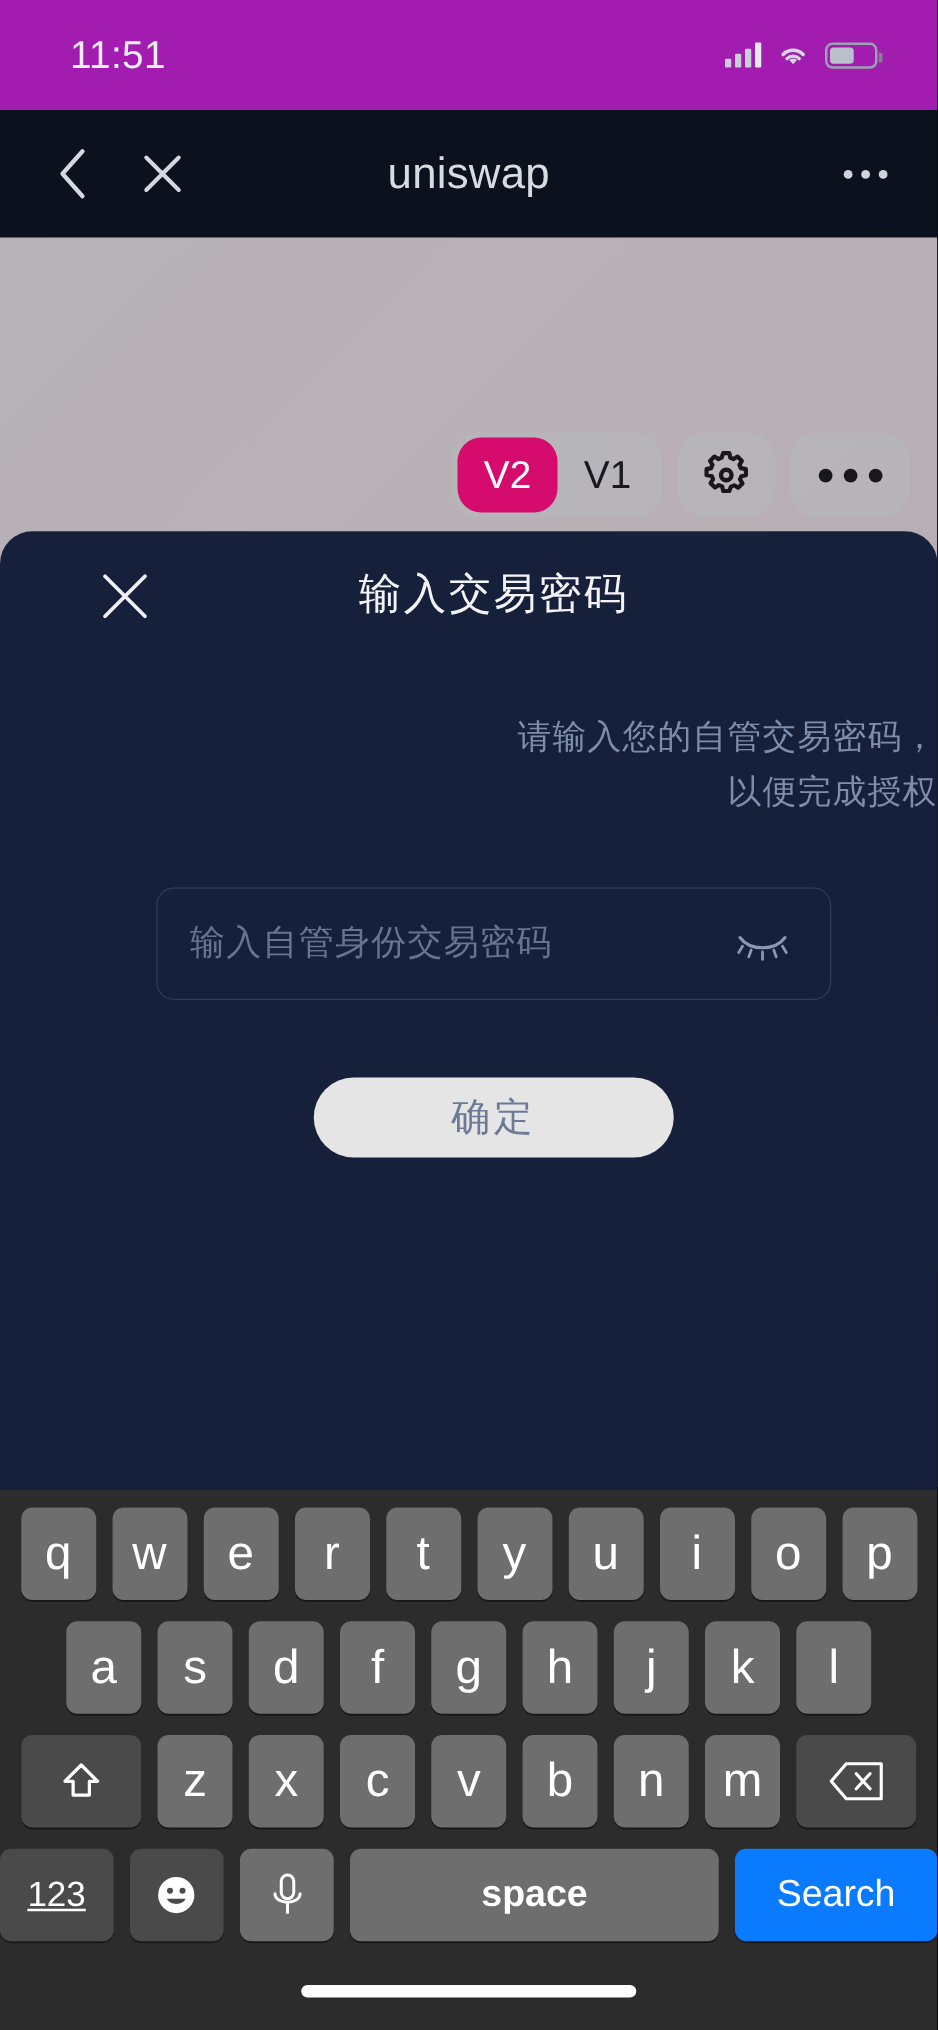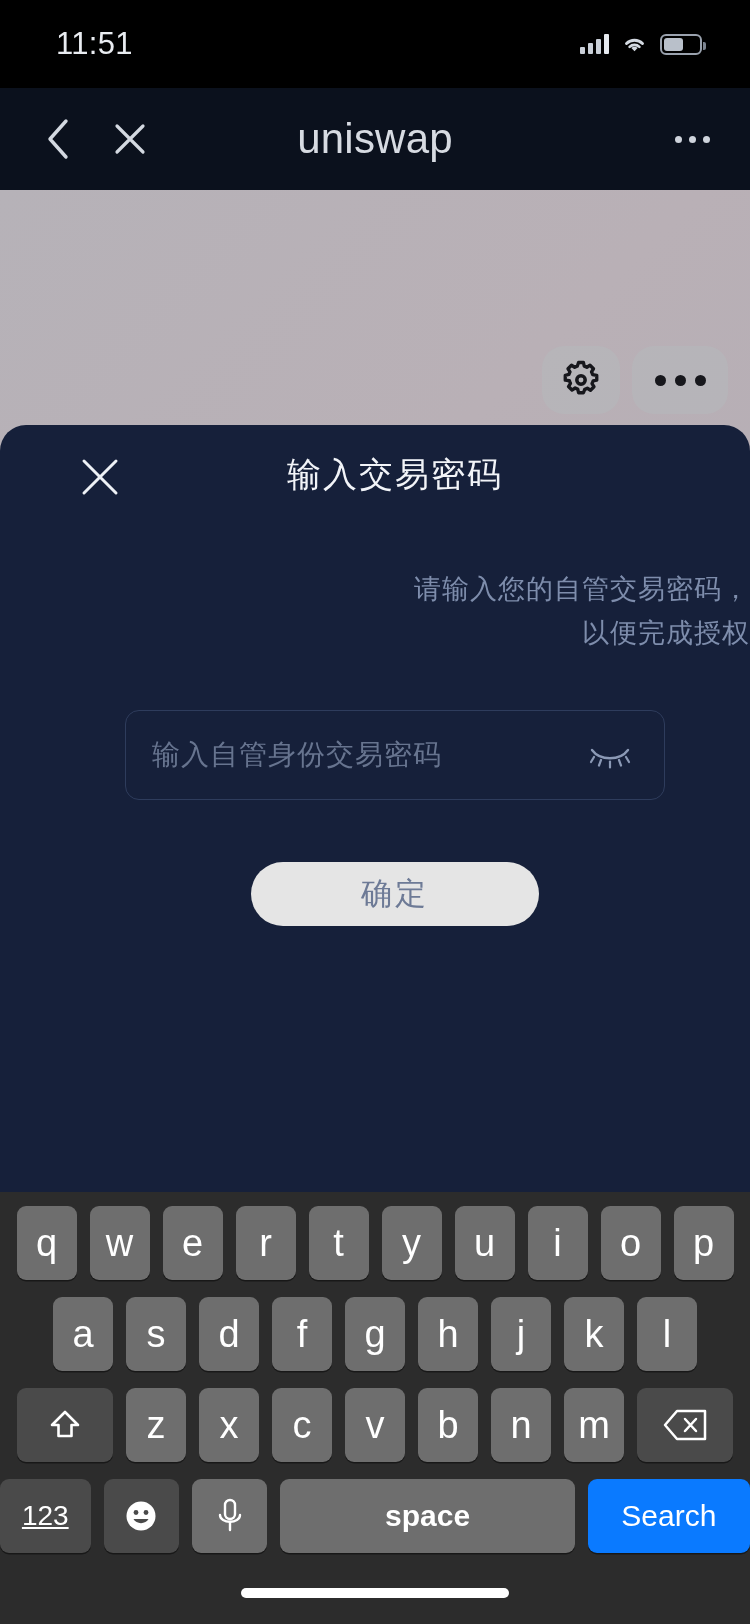--- a/index.html
+++ b/index.html
@@ -7,21 +7,21 @@
     width: 750px; height: 1624px;
     background: #000;
     font-family: "Liberation Sans", "DejaVu Sans", sans-serif;
     overflow: hidden;
   }
   .phone { position: relative; width: 750px; height: 1624px; background: #0d1320; overflow: hidden; }
 
   
   .statusbar {
     position: absolute; top: 0; left: 0; width: 750px; height: 88px;
-    background: #000000;
+    background: #a21caf;
     display: flex; align-items: center; justify-content: space-between;
     padding: 0 48px 0 56px;
   }
   .clock { color: #e9ecf1; font-size: 31px; font-weight: 500; letter-spacing: .3px; }
   .status-right { display: flex; align-items: center; gap: 12px; }
   .bars { display: flex; align-items: flex-end; gap: 3px; height: 20px; }
   .bars i { display: block; width: 5px; background: #c9cfd8; border-radius: 1px; }
   .bars i:nth-child(1){ height: 7px; }
   .bars i:nth-child(2){ height: 11px; }
   .bars i:nth-child(3){ height: 15px; }
@@ -39,21 +39,21 @@
 
   
   .navbar {
     position: absolute; top: 88px; left: 0; width: 750px; height: 102px;
     background: #0b111d; display: flex; align-items: center;
   }
   .nav-back { margin-left: 32px; width: 52px; height: 52px; display:flex; align-items:center; justify-content:center; }
   .nav-close { margin-left: 20px; width: 52px; height: 52px; display:flex; align-items:center; justify-content:center; }
   .nav-title {
     position: absolute; left: 0; right: 0; text-align: center;
-    color: #d7dbe2; font-size: 42px; font-weight: 400; letter-spacing: .2px;
+    color: #d7dbe2; font-size: 35px; font-weight: 400; letter-spacing: .2px;
   }
   .nav-more {
     position: absolute; right: 40px; display:flex; gap: 7px; align-items:center;
   }
   .nav-more span { width: 7px; height: 7px; border-radius: 50%; background: #cfd4dc; }
 
   
   .dapp {
     position: absolute; top: 190px; left: 0; width: 750px; height: 1000px;
     background: linear-gradient(135deg, #b6b2b8 0%, #b9b0b6 40%, #b2acb4 100%);
@@ -209,20 +209,24 @@
                C24 39 26 36 24 30 Z" fill="#111"></path>
       <path d="M22 49 C24 55 30 57 33 62 C35 65 32 67 29 65 C31 64 31 62 29 61
                C25 58 21 55 22 49 Z" fill="#111"></path>
       <circle cx="27" cy="31" r="2.2" fill="#b6b2b8"></circle>
       <path d="M38 22 C44 26 47 33 46 41" stroke="#b6b2b8" stroke-width="2" fill="none"></path>
       <path d="M43 24 C48 29 50 36 48 44" stroke="#b6b2b8" stroke-width="1.6" fill="none"></path>
     </svg>
 
 
     <div class="ver-row">
+      <div class="seg">
+        <div class="seg-btn active">V2</div>
+        <div class="seg-btn">V1</div>
+      </div>
       <div class="icon-sq">
         <svg width="42" height="42" viewBox="0 0 24 24">
           <path d="M12 8.6a3.4 3.4 0 1 0 0 6.8 3.4 3.4 0 0 0 0-6.8Zm0 2a1.4 1.4 0 1 1 0 2.8 1.4 1.4 0 0 1 0-2.8Z" fill="#17171c"></path>
           <path d="M10.6 2h2.8l.45 2.1a8 8 0 0 1 1.5.62l1.8-1.15 2 2-1.15 1.8c.26.47.47.97.62 1.5L21 9.3v2.8l-2.1.45a8 8 0 0 1-.62 1.5l1.15 1.8-2 2-1.8-1.15a8 8 0 0 1-1.5.62L13.4 19.3h-2.8l-.45-2.1a8 8 0 0 1-1.5-.62l-1.8 1.15-2-2 1.15-1.8a8 8 0 0 1-.62-1.5L3 12.1V9.3l2.1-.45c.15-.53.36-1.03.62-1.5L4.57 5.57l2-2 1.8 1.15a8 8 0 0 1 1.5-.62L10.6 2Z" fill="none" stroke="#17171c" stroke-width="1.9" stroke-linejoin="round"></path>
         </svg>
       </div>
       <div class="icon-sq wide">
         <div class="dots3">
             <span></span>
             <span></span>

